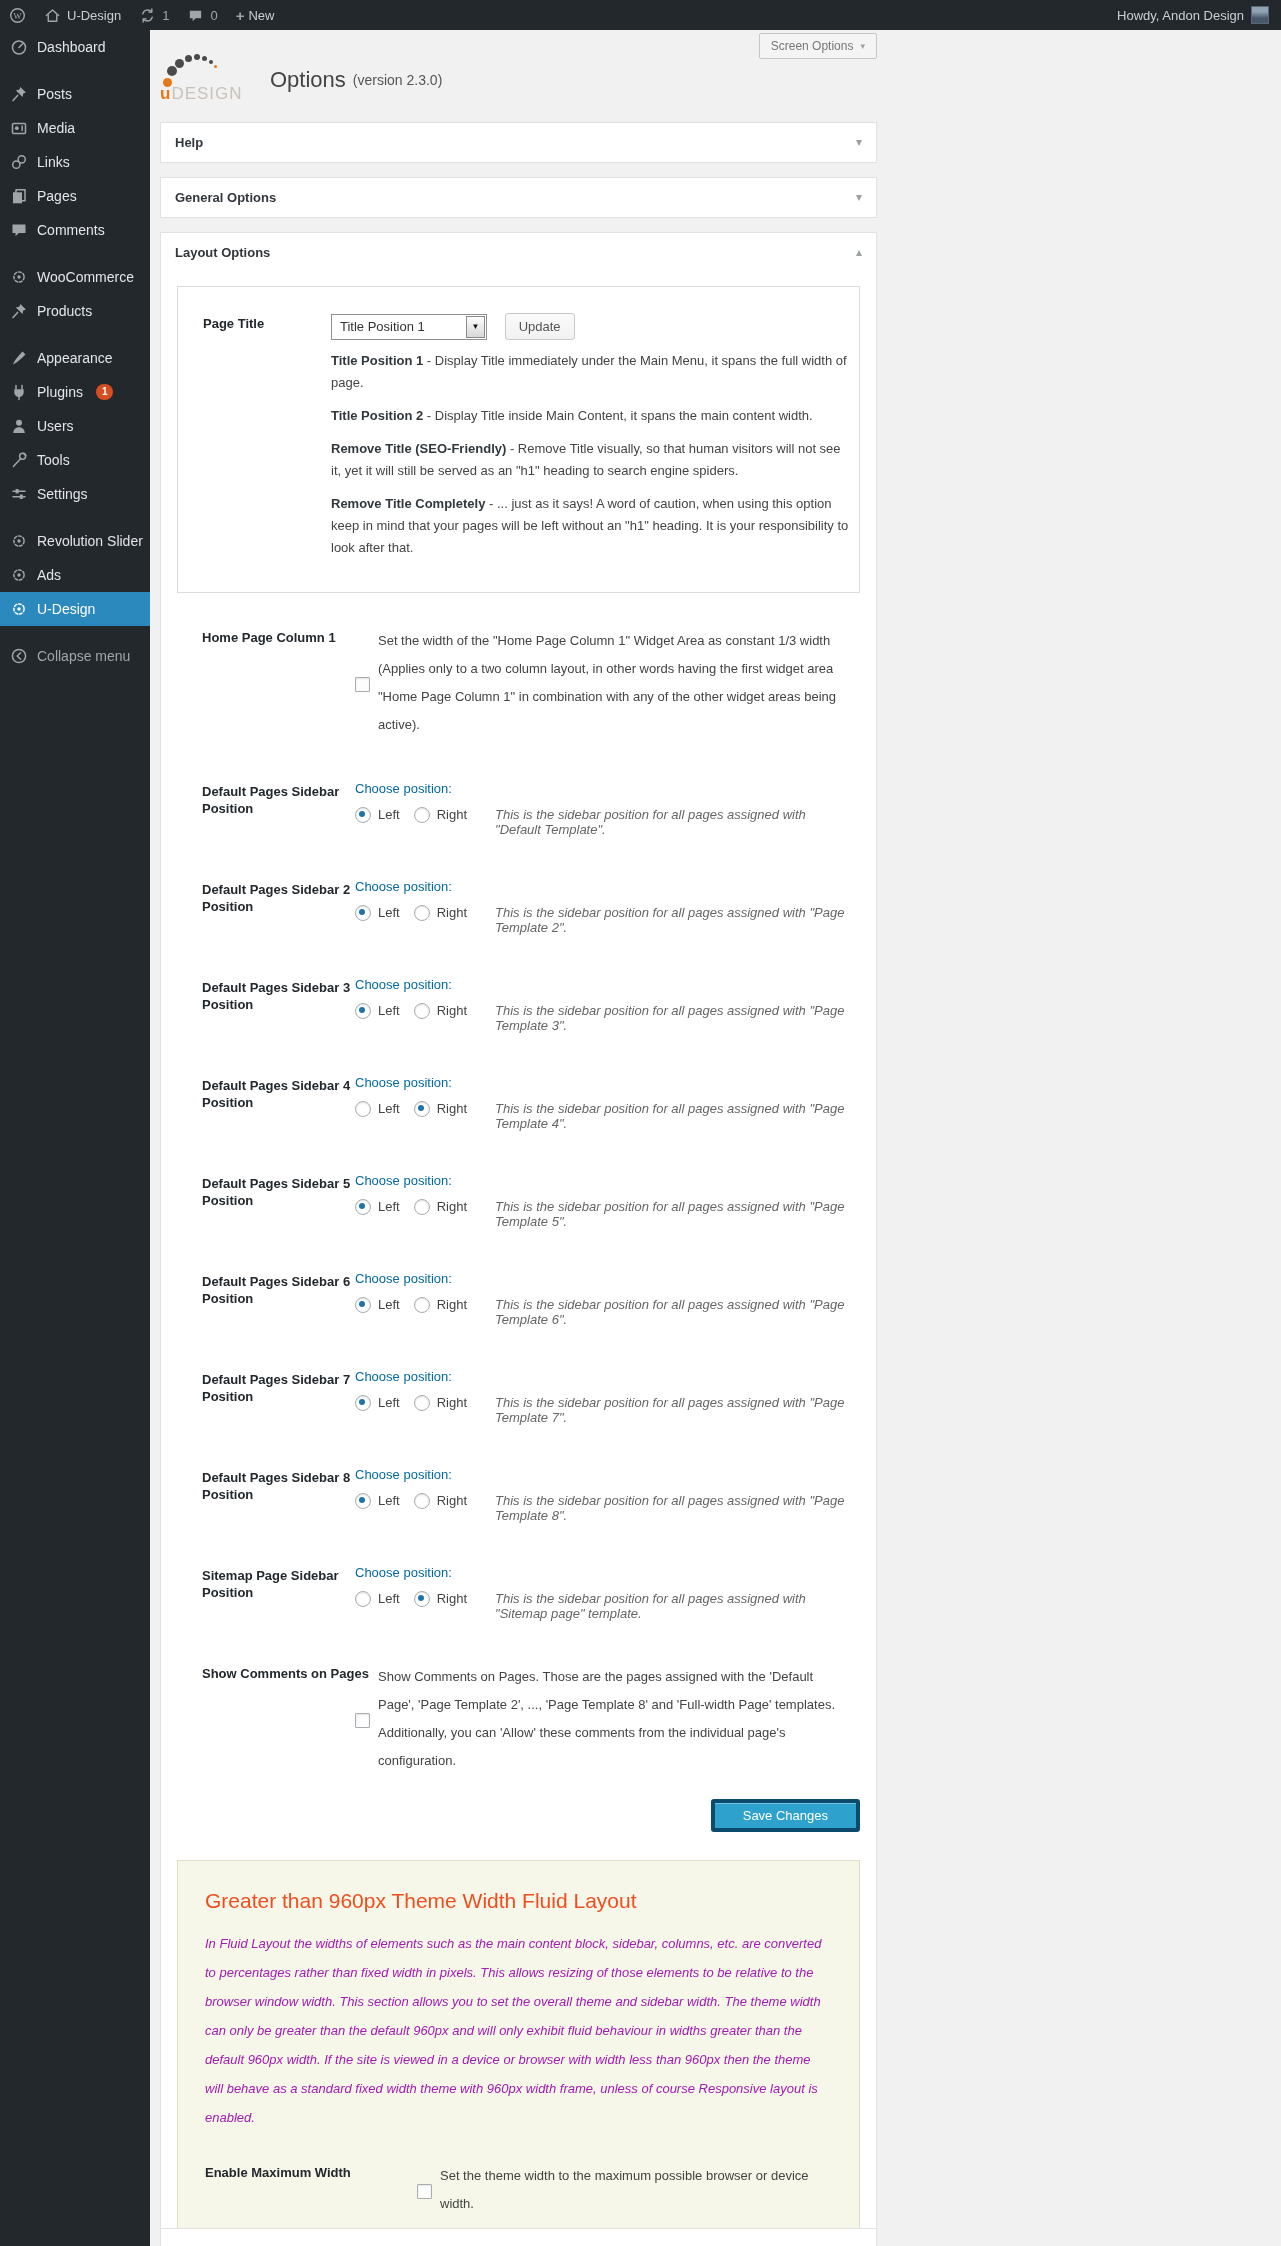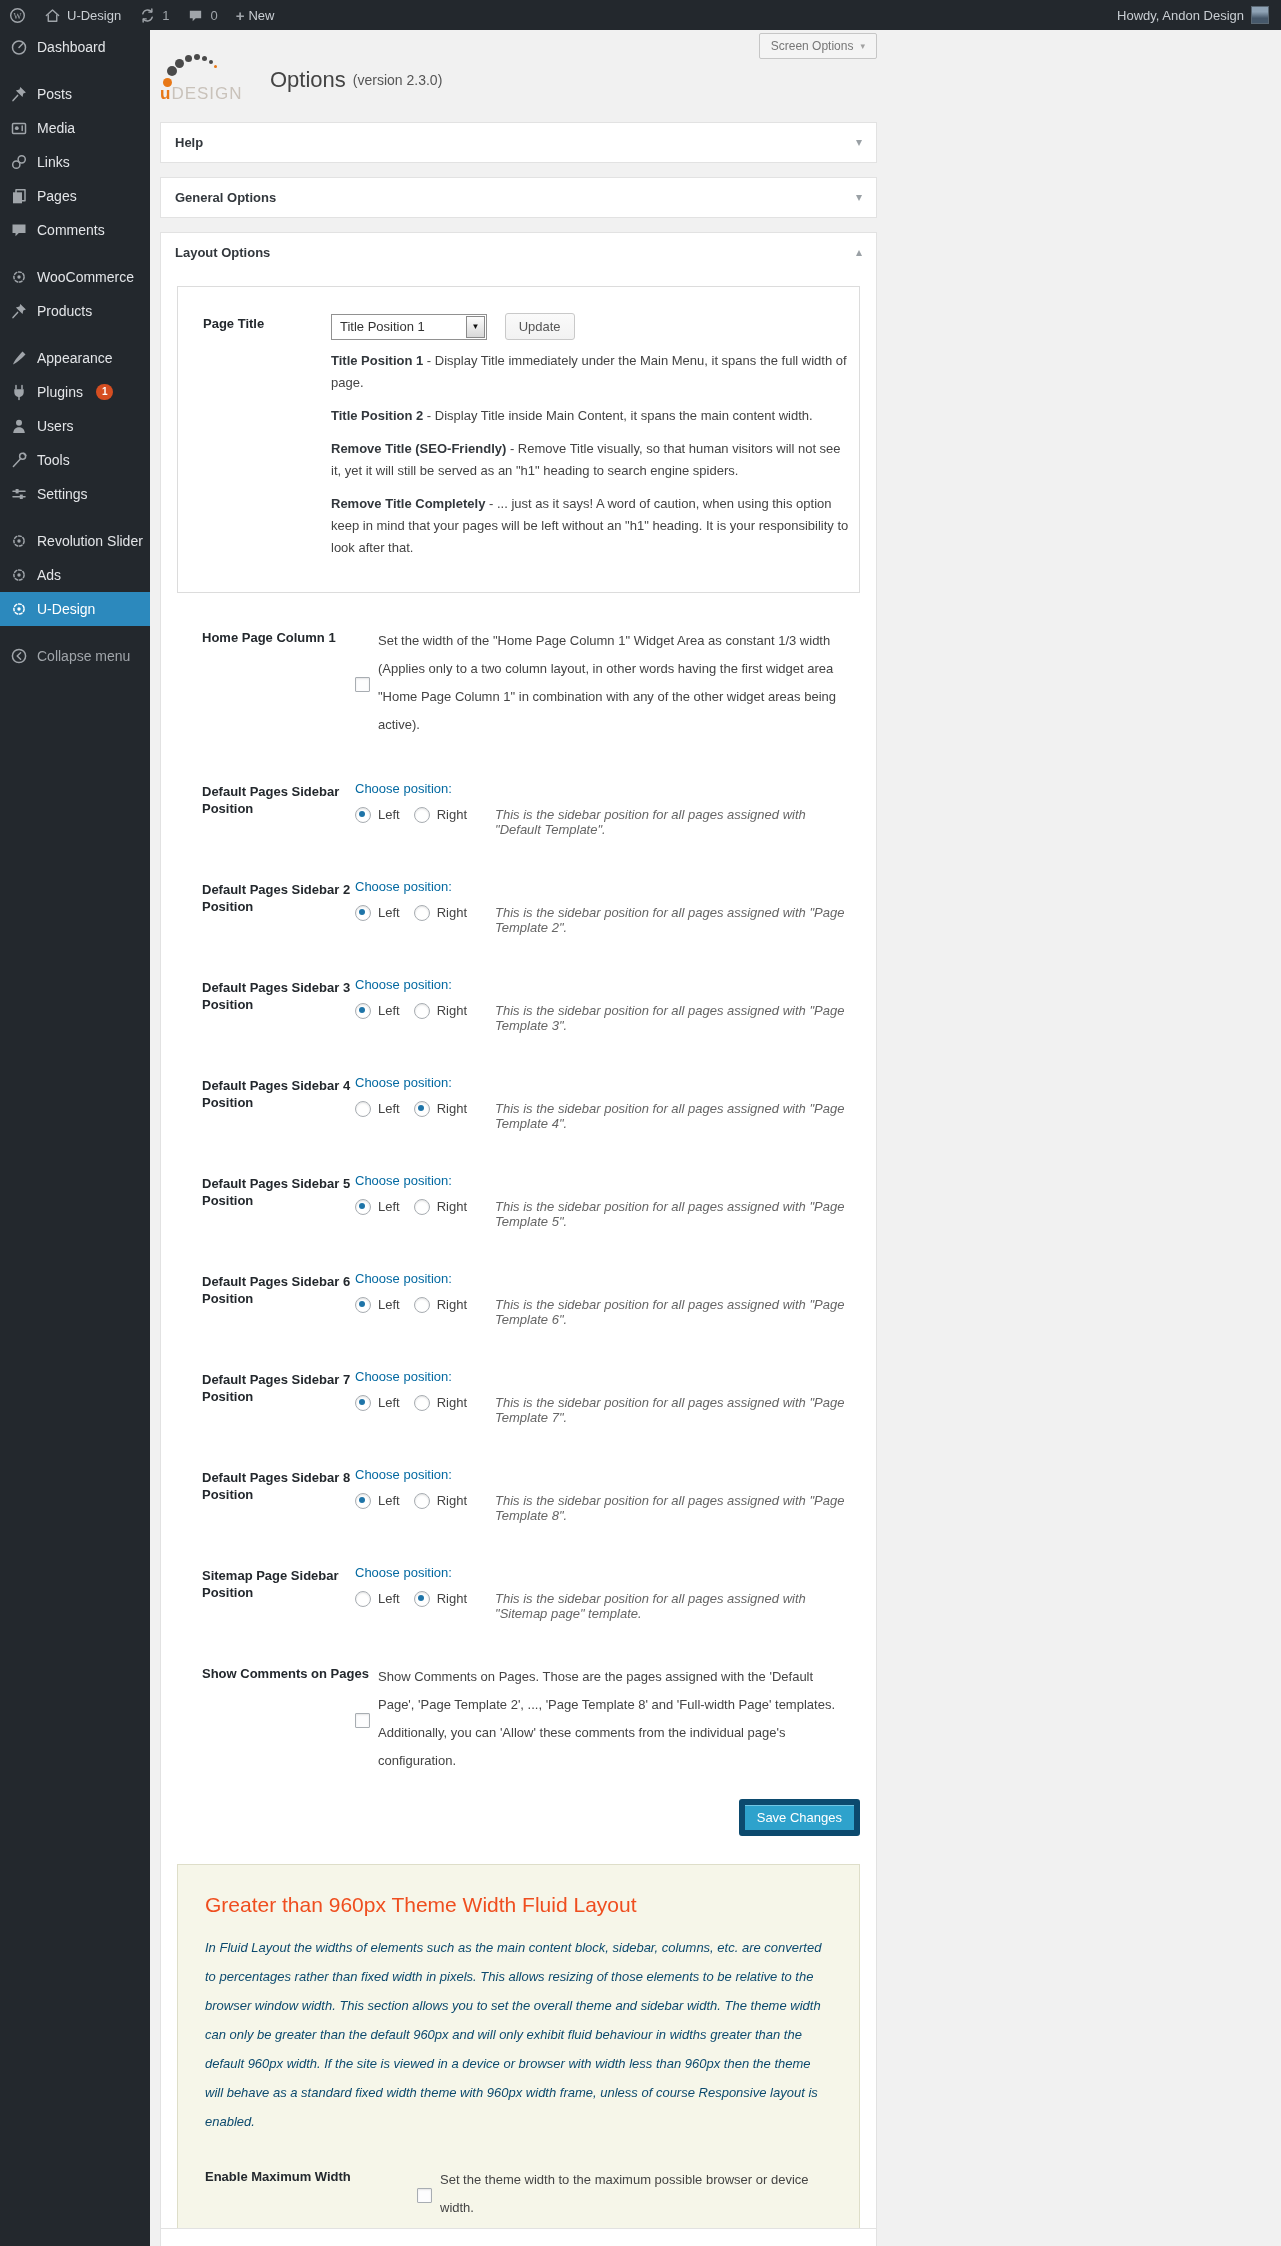--- a/index.html
+++ b/index.html
@@ -77,26 +77,26 @@
   .radio-line{display:flex;align-items:flex-start}
   .radio{width:14px;height:14px;border-radius:50%;border:1px solid #a8adb2;background:#fff;flex:none;
     box-shadow:inset 0 1px 2px rgba(0,0,0,.12);position:relative;cursor:pointer}
   .radio.checked::after{content:'';position:absolute;left:3px;top:3px;width:6px;height:6px;border-radius:50%;background:#1e74a8}
   .radio-lbl{margin:0 14px 0 7px;color:#444}
   .hint{font-style:italic;color:#666;margin-left:14px}
   .checkbox{display:inline-block;width:13px;height:13px;border:1px solid #a8adb2;background:#fdfdfe;
     border-radius:1px;box-shadow:inset 0 1px 2px rgba(0,0,0,.1);flex:none;margin:3px 8px 0 0;cursor:pointer}
   .cb-line{display:flex;align-items:center;line-height:28px}
   .save-row{display:flex;justify-content:flex-end;margin:4px 0 28px}
-  .btn-primary{display:inline-block;background:#2ea2cc;border:6px solid #0c4a6e;color:#fff;border-radius:3px;
-    padding:5px 12px;font-size:13px;cursor:pointer;box-shadow:inset 0 1px 0 rgba(160,220,240,.6);margin:0}
+  .btn-primary{display:inline-block;background:#2ea2cc;border:4px solid #0c4a6e;color:#fff;border-radius:3px;
+    padding:5px 28px;font-size:13px;cursor:pointer;box-shadow:inset 0 1px 0 rgba(160,220,240,.6);margin:0}
   
   .fluid{background:#f6f6e9;border:1px solid #dedec9;margin:0 0 30px;padding:8px 27px 34px}
   .fluid-title{color:#ef4e1f;font-size:21px;font-weight:normal;margin:20px 0 16px}
-  .fluid-intro{font-style:italic;color:#0c4a6e;line-height:29px;margin:0 0 30px}
+  .fluid-intro{font-style:italic;color:#a21caf;line-height:29px;margin:0 0 30px}
   .frow{display:grid;grid-template-columns:212px 1fr;margin-bottom:30px}
   .slider{position:relative;height:12px;background:#e4e4e4;border:1px solid #d2d2d2;border-radius:2px;
     width:418px;margin:2px 0 16px}
   .slider .handle{position:absolute;top:-4px;width:21px;height:18px;background:#f6f6f6;border:1px solid #c2c2c2;
     border-radius:3px;cursor:pointer;box-shadow:0 1px 1px rgba(0,0,0,.08)}
   .num-input{width:46px;padding:5px 6px;border:1px solid #ddd;background:#fff;color:#333;
     font-family:"Liberation Sans",sans-serif;font-size:13px;margin-right:7px;vertical-align:middle}
   .fval{line-height:27px;color:#444}
   .fval em{color:#666}
   .partial-box{position:absolute;left:160px;top:2228px;width:715px;height:30px;background:#fff;border:1px solid #e2e2e2}

